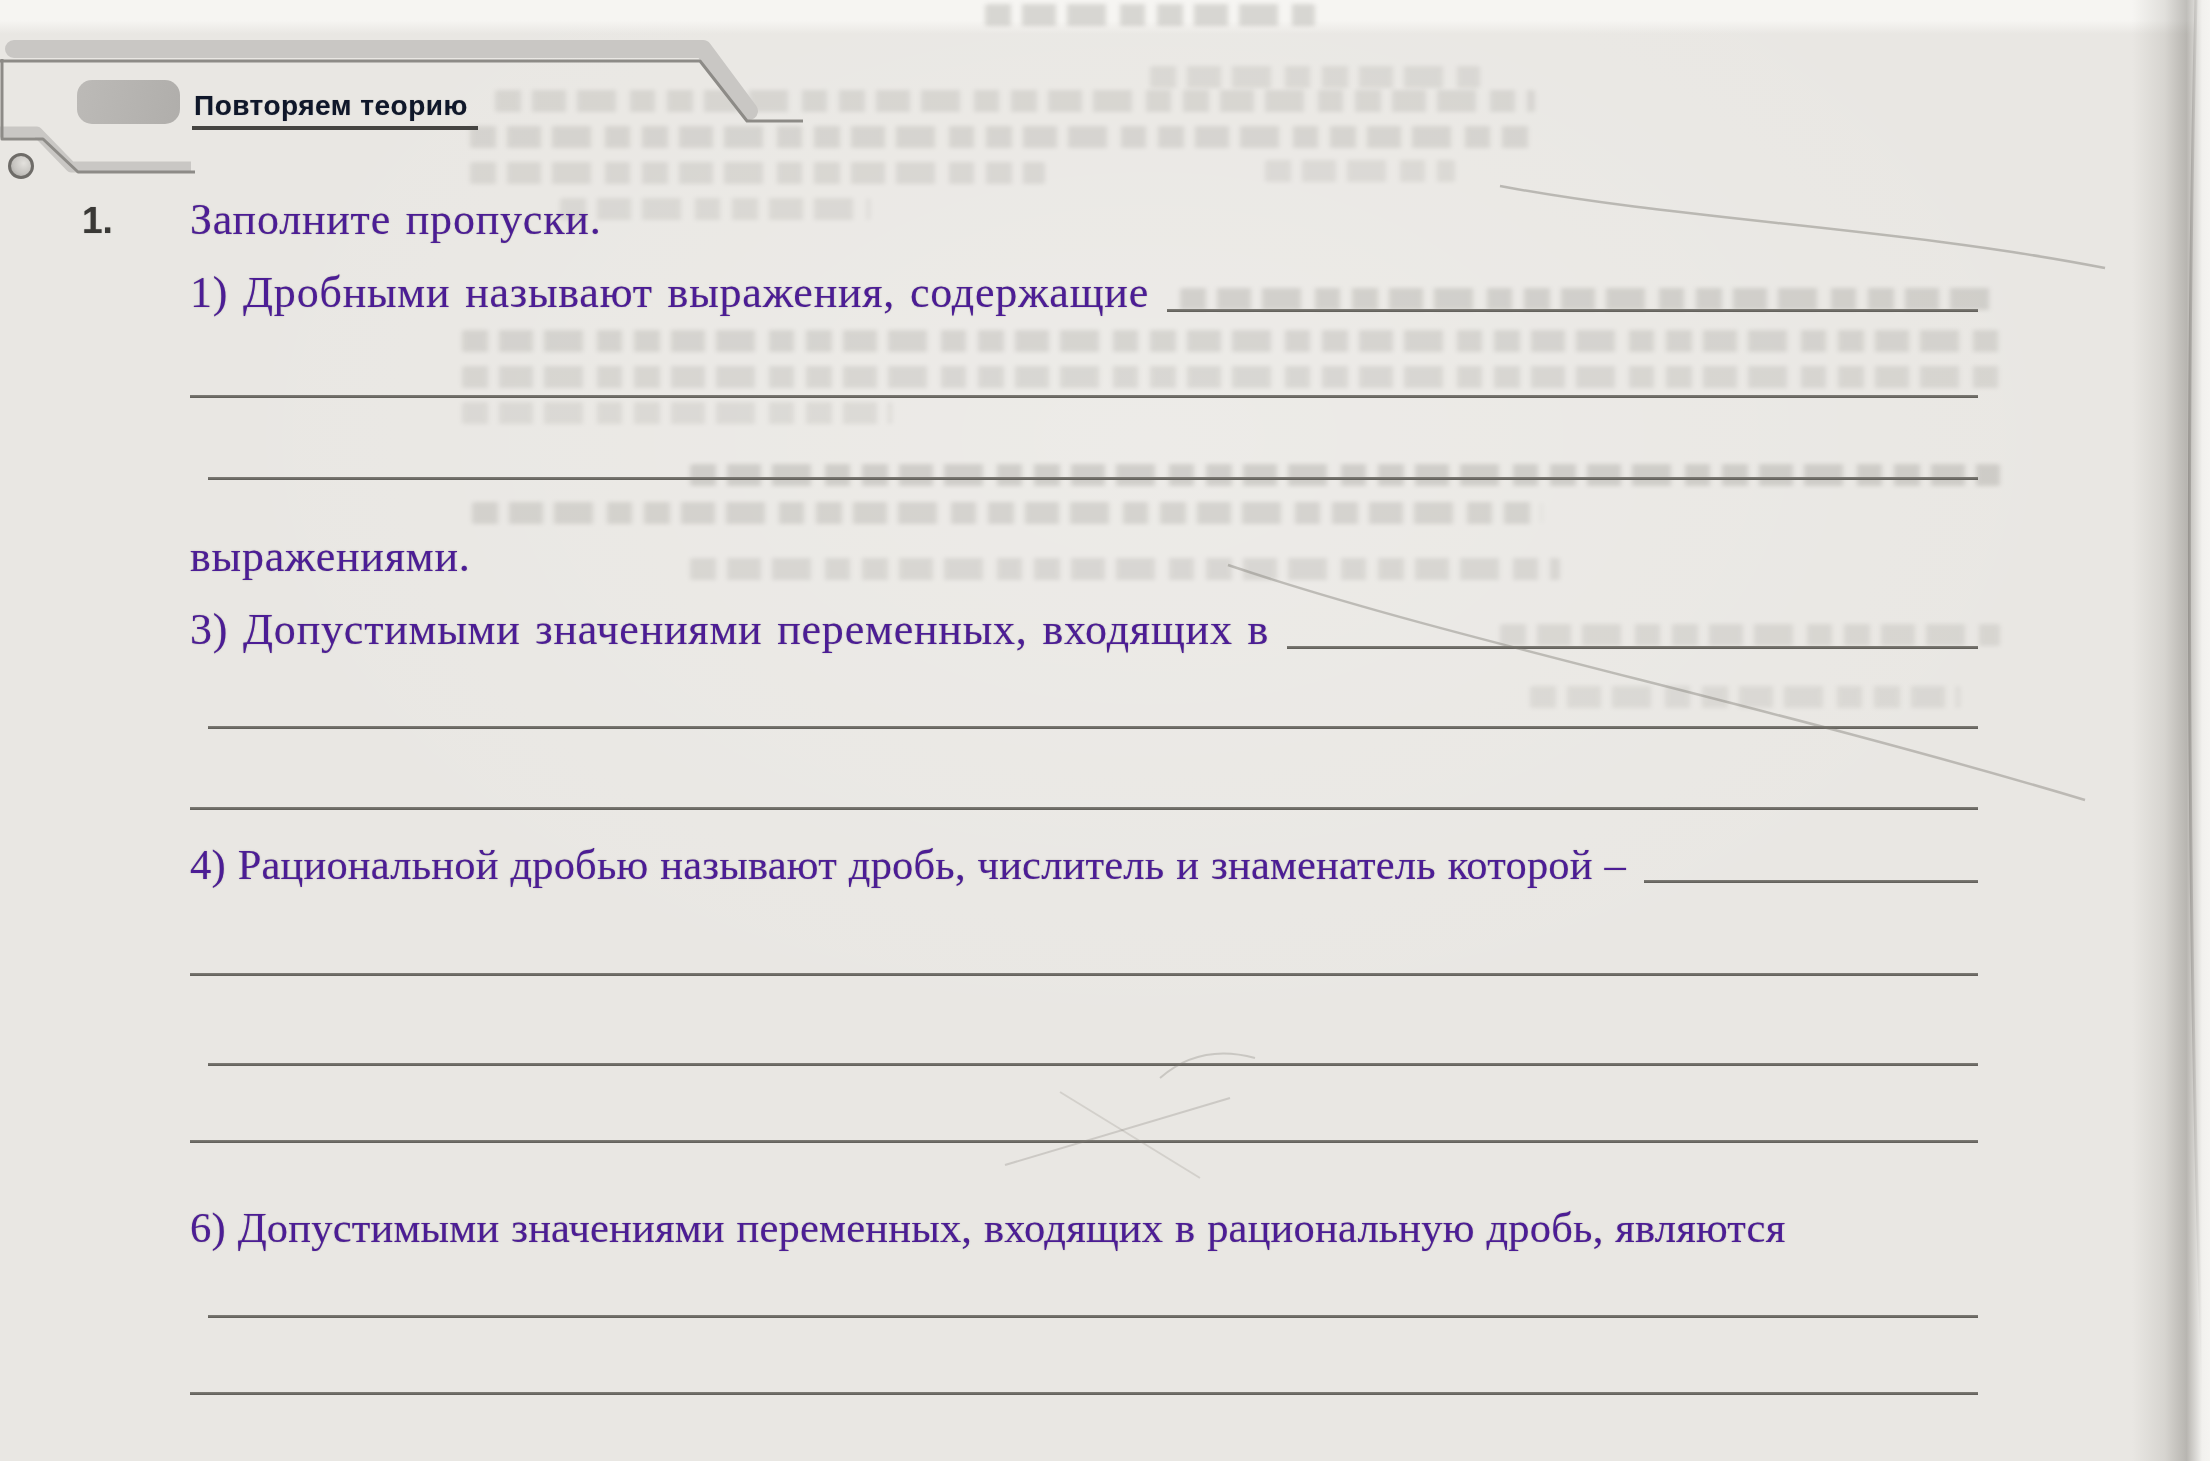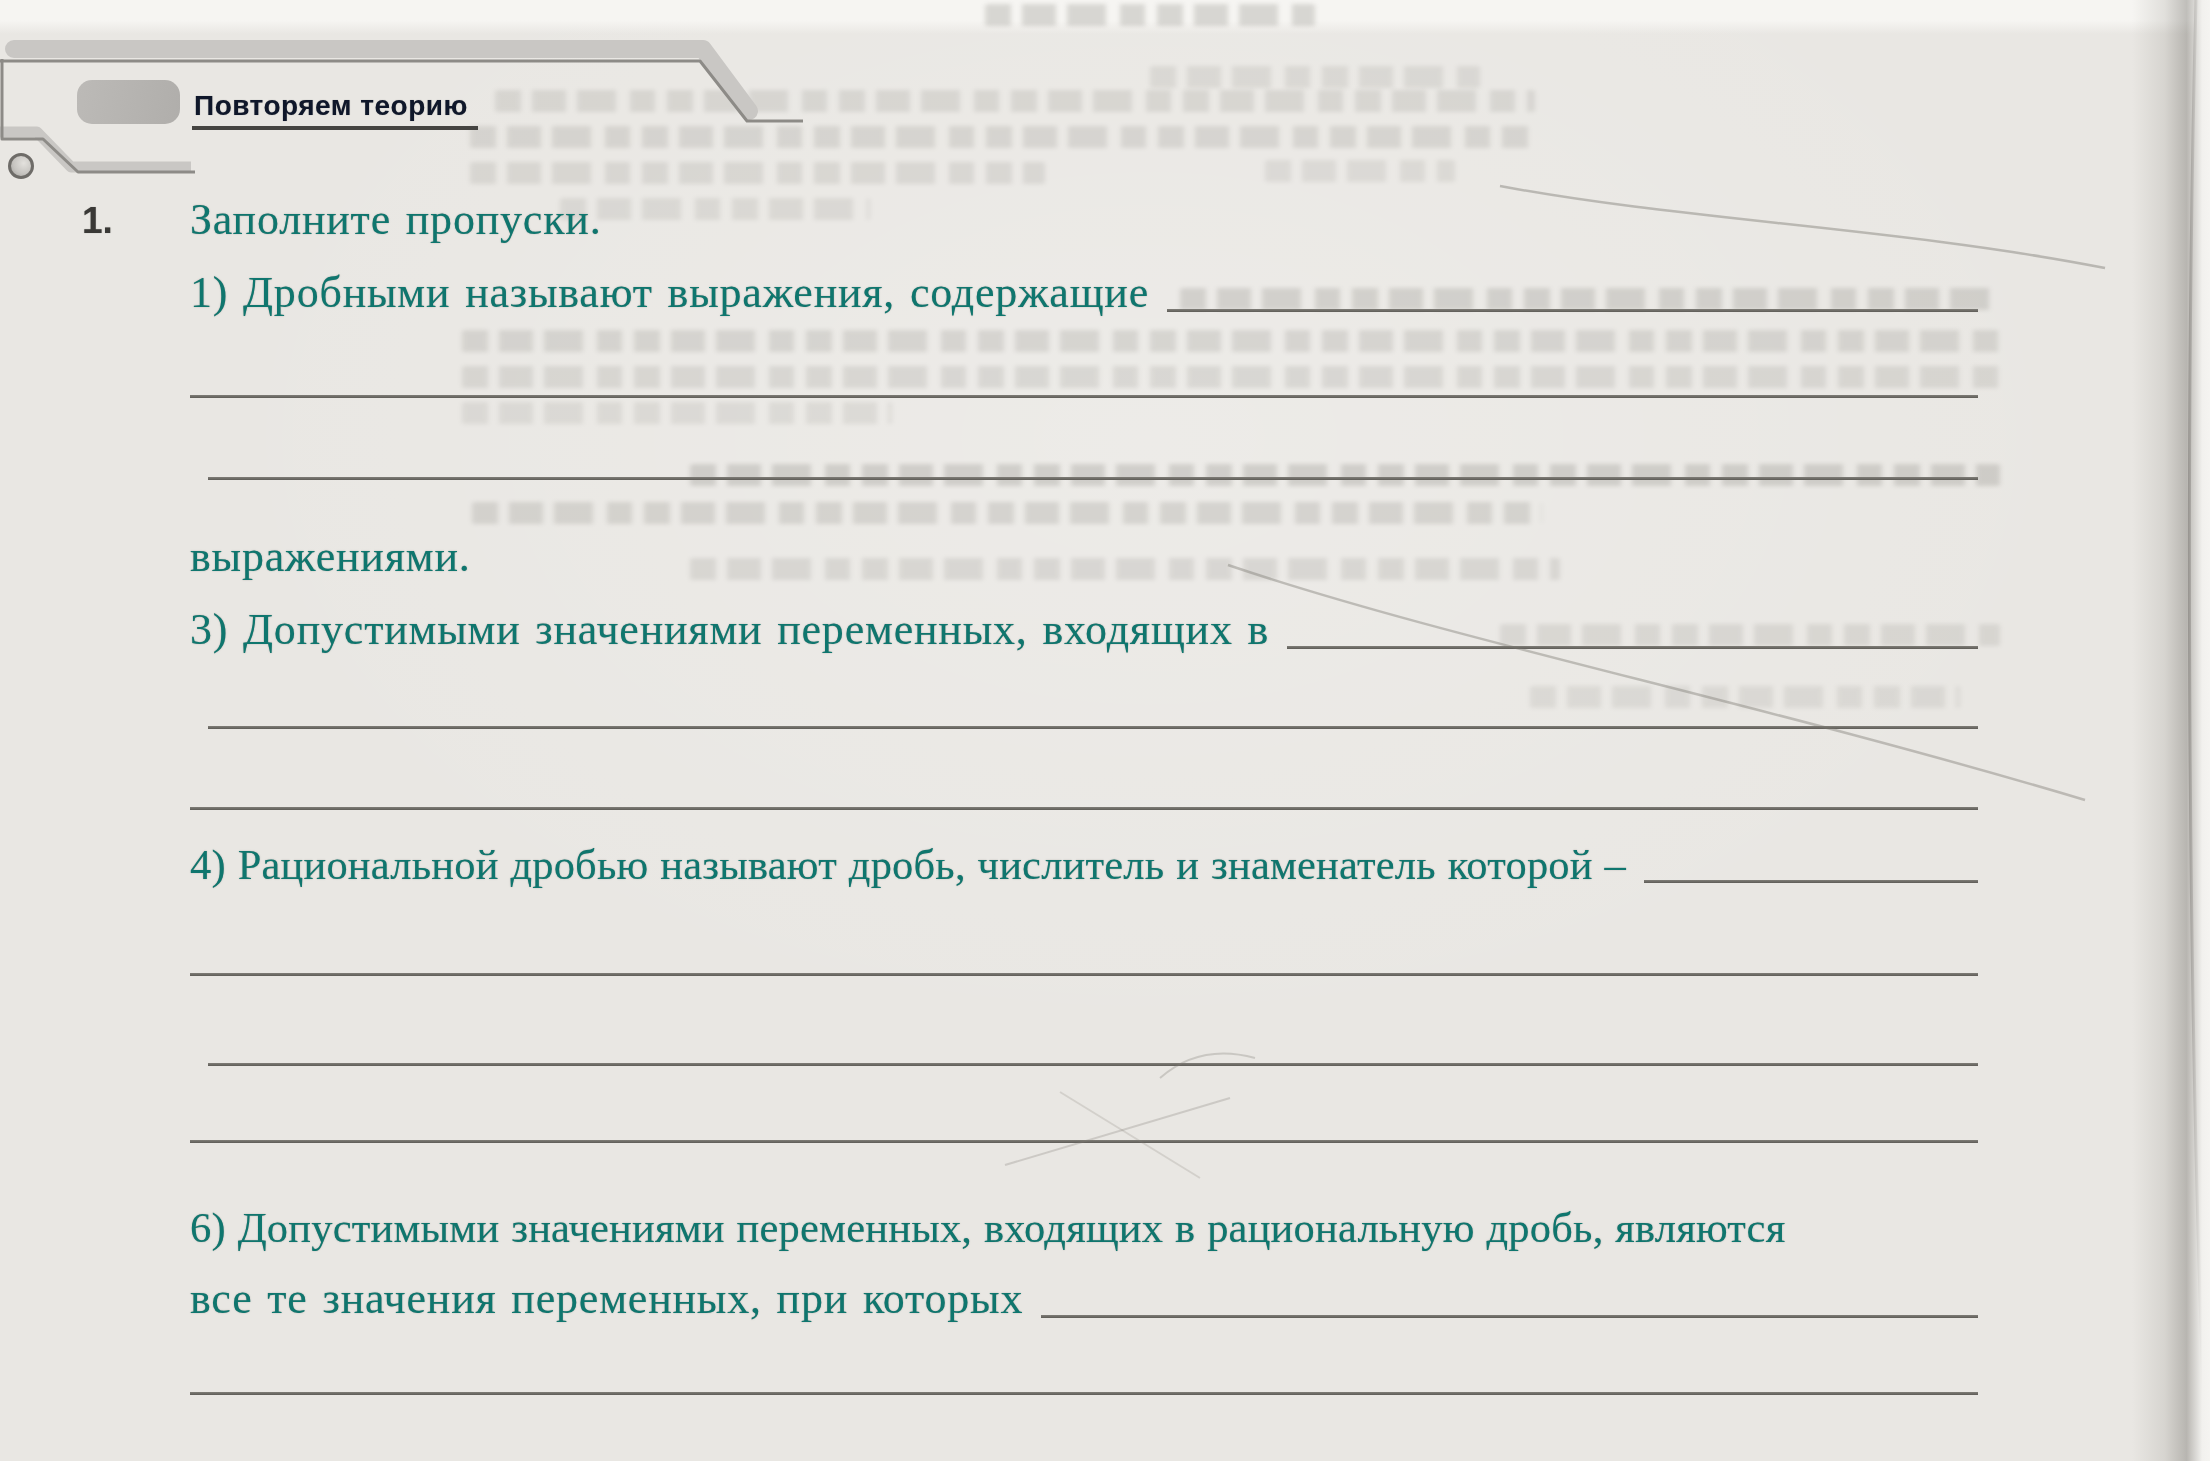--- a/index.html
+++ b/index.html
@@ -30,21 +30,21 @@
   .section-title{position:absolute;left:194px;top:92px;
     font-family:"Liberation Sans", sans-serif;font-weight:bold;font-size:28px;line-height:1;
     color:#0f172a;letter-spacing:.5px;white-space:nowrap;
     text-shadow:0 0 1px rgba(60,59,56,.45);}
   .title-underline{position:absolute;left:192px;top:126px;width:286px;height:3.5px;background:#454441;}
   
   .task-num{position:absolute;left:82px;top:202px;
     font-family:"Liberation Sans", sans-serif;font-weight:bold;font-size:37px;line-height:1;
     color:#3a3936;text-shadow:0 0 1px rgba(58,57,54,.45);}
   .row{position:absolute;left:190px;right:232px;height:54px;display:flex;align-items:flex-end;}
-  .t{font-size:44px;line-height:1;color:#0f766e;white-space:nowrap;
+  .t{font-size:44px;line-height:1;color:#4c1d95;white-space:nowrap;
     letter-spacing:.8px;word-spacing:3px;text-shadow:0 0 1.2px rgba(75,73,69,.5);}
   .tight .t{font-size:42.5px;letter-spacing:.2px;word-spacing:1px;}
   .blank{flex:1 1 auto;height:3px;margin-left:18px;margin-bottom:3px;min-width:110px;
     background:linear-gradient(#807e78,#5e5c57);}
   .blank.full{margin-left:0;}
 </style>
 </head>
 <body>
 
 <div class="topstrip"></div>
@@ -128,21 +128,20 @@
 <div class="row" style="top:1015px">
   <span class="blank"></span>
 </div>
 <div class="row" style="top:1092px">
   <span class="blank full"></span>
 </div>
 <div class="row tight" style="top:1195px">
   <span class="t">6) Допустимыми значениями переменных, входящих в рациональную дробь, являются</span>
 </div>
 <div class="row" style="top:1267px">
-  <span class="t">все те значения переменных, при которых</span>
   <span class="blank"></span>
 </div>
 <div class="row" style="top:1344px">
   <span class="blank full"></span>
 </div>
 
 <svg class="deco-svg" width="2210" height="1461" viewBox="0 0 2210 1461">
   <path d="M 1500 186 C 1680 220 1900 228 2105 268" fill="none" stroke="rgba(120,117,110,.42)" stroke-width="2.5"></path>
   <path d="M 1228 565 C 1450 640 1750 700 2085 800" fill="none" stroke="rgba(120,117,110,.40)" stroke-width="2.5"></path>
   <path d="M 1005 1165 L 1230 1098" fill="none" stroke="rgba(130,127,120,.28)" stroke-width="2"></path>

